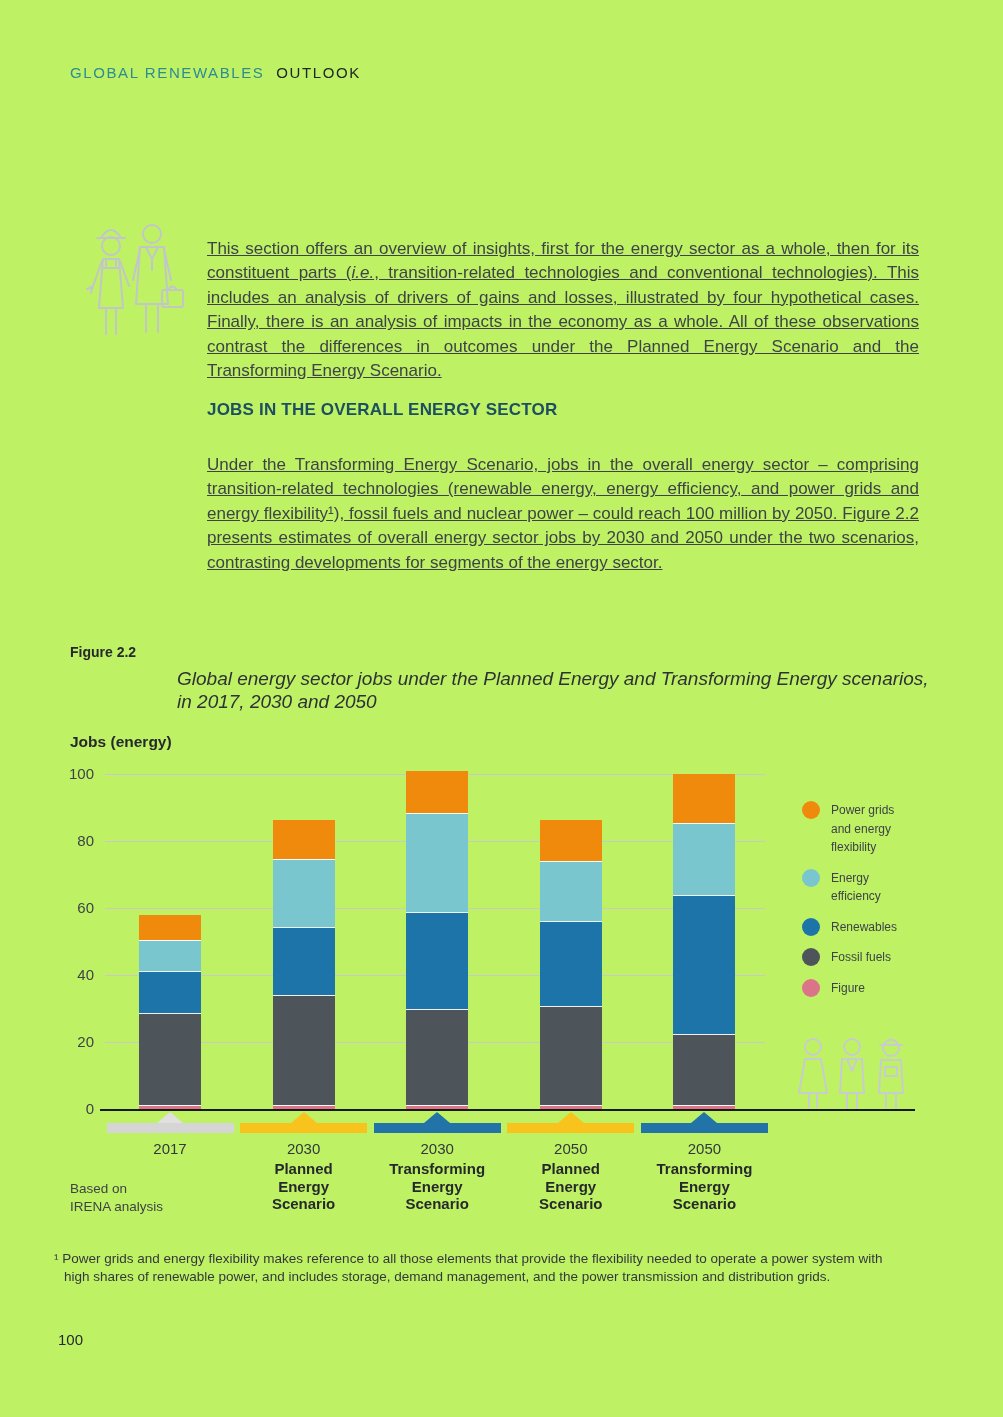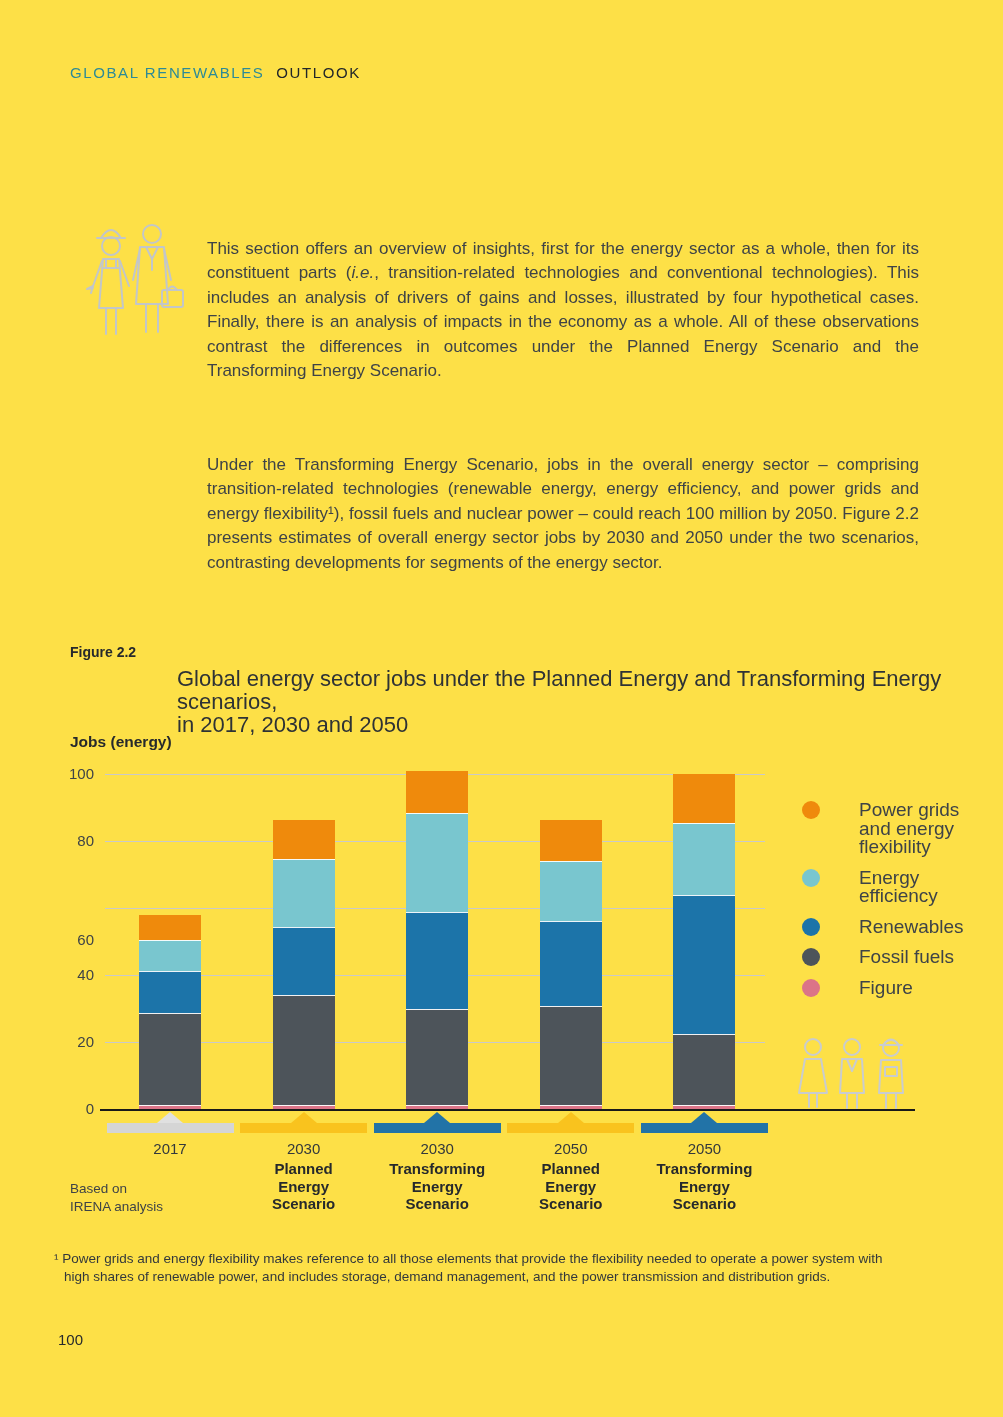--- a/index.html
+++ b/index.html
@@ -1,53 +1,53 @@
 <!DOCTYPE html>
 <html><head>
 <meta charset="utf-8">
 <style>
   html,body{margin:0;padding:0;background:#ffffff;}
   #page{
-    position:relative;width:1003px;height:1417px;background:#fde047;overflow:hidden;
+    position:relative;width:1003px;height:1417px;background:#bef264;overflow:hidden;
     font-family:"Liberation Sans", sans-serif;color:#3E4347;
   }
   .abs{position:absolute;}
   
   .brandline{left:70px;top:64px;font-size:15px;letter-spacing:1.6px;}
   .brand-teal{color:#2D8A96;}
   .brand-dark{color:#212629;margin-left:6px;}
   
   .sec-title{left:207px;top:168px;font-size:29px;color:#1F7D8C;}
   .sec-num{margin-right:14px;}
   
-  .para{left:207px;width:712px;font-size:17px;line-height:24.4px;text-align:justify;color:#3E4347;}
+  .para{left:207px;width:712px;font-size:17px;line-height:24.4px;text-align:justify;color:#3E4347;text-decoration:underline;}
   .p1{top:220px;}
   .p2{top:436px;}
   .h3{left:207px;top:400px;font-size:17px;font-weight:bold;color:#1D4F61;letter-spacing:.2px;}
   
   .figlabel{left:70px;top:644px;font-size:14px;font-weight:bold;color:#26292C;}
   .figtitle{left:177px;top:644px;font-size:16.5px;font-weight:bold;color:#26292C;}
-  .figsub{left:177px;top:667px;font-size:22px;color:#2E3235;line-height:23px;white-space:pre-line;}
+  .figsub{left:177px;top:667px;font-size:19px;font-style:italic;color:#2E3235;line-height:23px;white-space:pre-line;}
   
   .ylabel{left:70px;top:733px;font-size:15.5px;font-weight:bold;color:#26292C;}
   .gridline{position:absolute;height:1px;background:#C9C9C9;}
   .ytick{position:absolute;width:44px;text-align:right;font-size:15px;color:#3E4347;}
   .axisline{left:100px;top:1109px;width:815px;height:2px;background:#191919;}
   .bar{position:absolute;display:flex;flex-direction:column;}
   .seg{width:100%;box-sizing:border-box;flex:none;}
   .seg-sep{border-top:1px solid rgba(255,255,255,.92);}
   .strip{position:absolute;width:127px;height:10px;}
   .tri{position:absolute;width:0;height:0;border-left:13px solid transparent;border-right:13px solid transparent;border-bottom:11px solid #000;}
   .xlabel{position:absolute;width:150px;text-align:center;color:#33383C;}
   .xyear{font-size:15px;margin-bottom:3px;}
   .xscen{font-size:15px;font-weight:bold;line-height:17.5px;white-space:pre-line;color:#26292C;}
   .legend{left:802px;top:801px;width:205px;}
   .lg-row{display:flex;align-items:flex-start;margin-bottom:12px;}
   .lg-dot{width:18px;height:18px;border-radius:50%;flex:none;margin-right:11px;}
-  .lg-label{font-size:19px;line-height:18.5px;color:#3E4347;white-space:pre-line;margin-left:28px;}
+  .lg-label{font-size:12px;line-height:18.5px;color:#3E4347;white-space:pre-line;}
   
   .source{left:70px;top:1180px;font-size:13.5px;line-height:18px;color:#3E4347;white-space:pre-line;}
   .footnote{left:54px;top:1250px;width:822px;font-size:13.5px;line-height:17.5px;color:#33383C;padding-left:10px;text-indent:-10px;}
   .pagenum{left:58px;top:1331px;font-size:15px;color:#26292C;}
   .icon-svg{stroke-linecap:round;stroke-linejoin:round;}
 </style>
 </head>
 <body>
 
 <div id="page">
@@ -71,20 +71,21 @@
     <path d="M64 33 L70 45 L76 33 M70 45 V56"></path>
     <path d="M58 35 L51 66 M82 35 L89 66"></path>
     <path d="M64 90 V118 M76 90 V118"></path>
     <rect x="80" y="76" width="21" height="17" rx="2"></rect>
     <path d="M86 76 Q90 69 95 76"></path>
   </svg>
 
 
   <p class="abs para p1"><span>This section offers an overview of insights, first for the energy sector as a whole, then for its constituent parts (</span><i>i.e.</i><span>, transition-related technologies and conventional technologies). This includes an analysis of drivers of gains and losses, illustrated by four hypothetical cases. Finally, there is an analysis of impacts in the economy as a whole. All of these observations contrast the differences in outcomes under the Planned Energy Scenario and the Transforming Energy Scenario.</span></p>
 
+  <div class="abs h3">JOBS IN THE OVERALL ENERGY SECTOR</div>
   <p class="abs para p2">Under the Transforming Energy Scenario, jobs in the overall energy sector – comprising transition-related technologies (renewable energy, energy efficiency, and power grids and energy flexibility¹), fossil fuels and nuclear power – could reach 100 million by 2050. Figure 2.2 presents estimates of overall energy sector jobs by 2030 and 2050 under the two scenarios, contrasting developments for segments of the energy sector.</p>
 
   <div class="abs figlabel">Figure 2.2</div>
   <div class="abs figsub">Global energy sector jobs under the Planned Energy and Transforming Energy scenarios,
 in 2017, 2030 and 2050</div>
 
   <div class="abs ylabel">Jobs (energy)</div>
   <div class="abs axisline"></div>
   <div class="abs legend" id="legend">
       <div class="lg-row">
@@ -132,21 +133,21 @@
 IRENA analysis</div>
   <div class="abs footnote">¹ Power grids and energy flexibility makes reference to all those elements that provide the flexibility needed to operate a power system with high shares of renewable power, and includes storage, demand management, and the power transmission and distribution grids.</div>
   <div class="abs pagenum">100</div>
 
 <div class="ytick" style="left: 50px; top: 1100px;">0</div>
     <div class="gridline" style="left: 105px; top: 1042px; width: 660px;"></div>
     <div class="ytick" style="left: 50px; top: 1033px;">20</div>
     <div class="gridline" style="left: 105px; top: 975px; width: 660px;"></div>
     <div class="ytick" style="left: 50px; top: 966px;">40</div>
     <div class="gridline" style="left: 105px; top: 908px; width: 660px;"></div>
-    <div class="ytick" style="left: 50px; top: 899px; margin-top: 32px;">60</div>
+    <div class="ytick" style="left: 50px; top: 899px;">60</div>
     <div class="gridline" style="left: 105px; top: 841px; width: 660px;"></div>
     <div class="ytick" style="left: 50px; top: 832px;">80</div>
     <div class="gridline" style="left: 105px; top: 774px; width: 660px;"></div>
     <div class="ytick" style="left: 50px; top: 765px;">100</div>
     <div class="bar" style="left: 139px; top: 914.7px; width: 62px; height: 194.3px;">
       <div class="seg" style="height: 25.125px; background: rgb(239, 138, 12);"></div>
       <div class="seg seg-sep" style="height: 31.155px; background: rgb(121, 198, 207);"></div>
       <div class="seg seg-sep" style="height: 42.21px; background: rgb(28, 116, 169);"></div>
       <div class="seg seg-sep" style="height: 91.79px; background: rgb(77, 84, 90);"></div>
       <div class="seg seg-sep" style="height: 4.02px; background: rgb(219, 116, 136);"></div>

